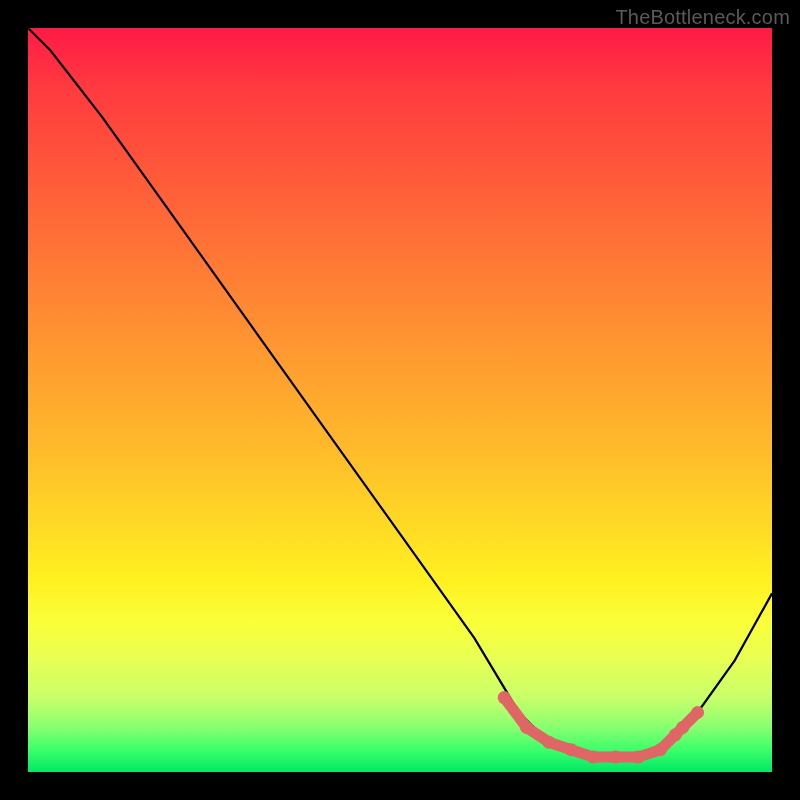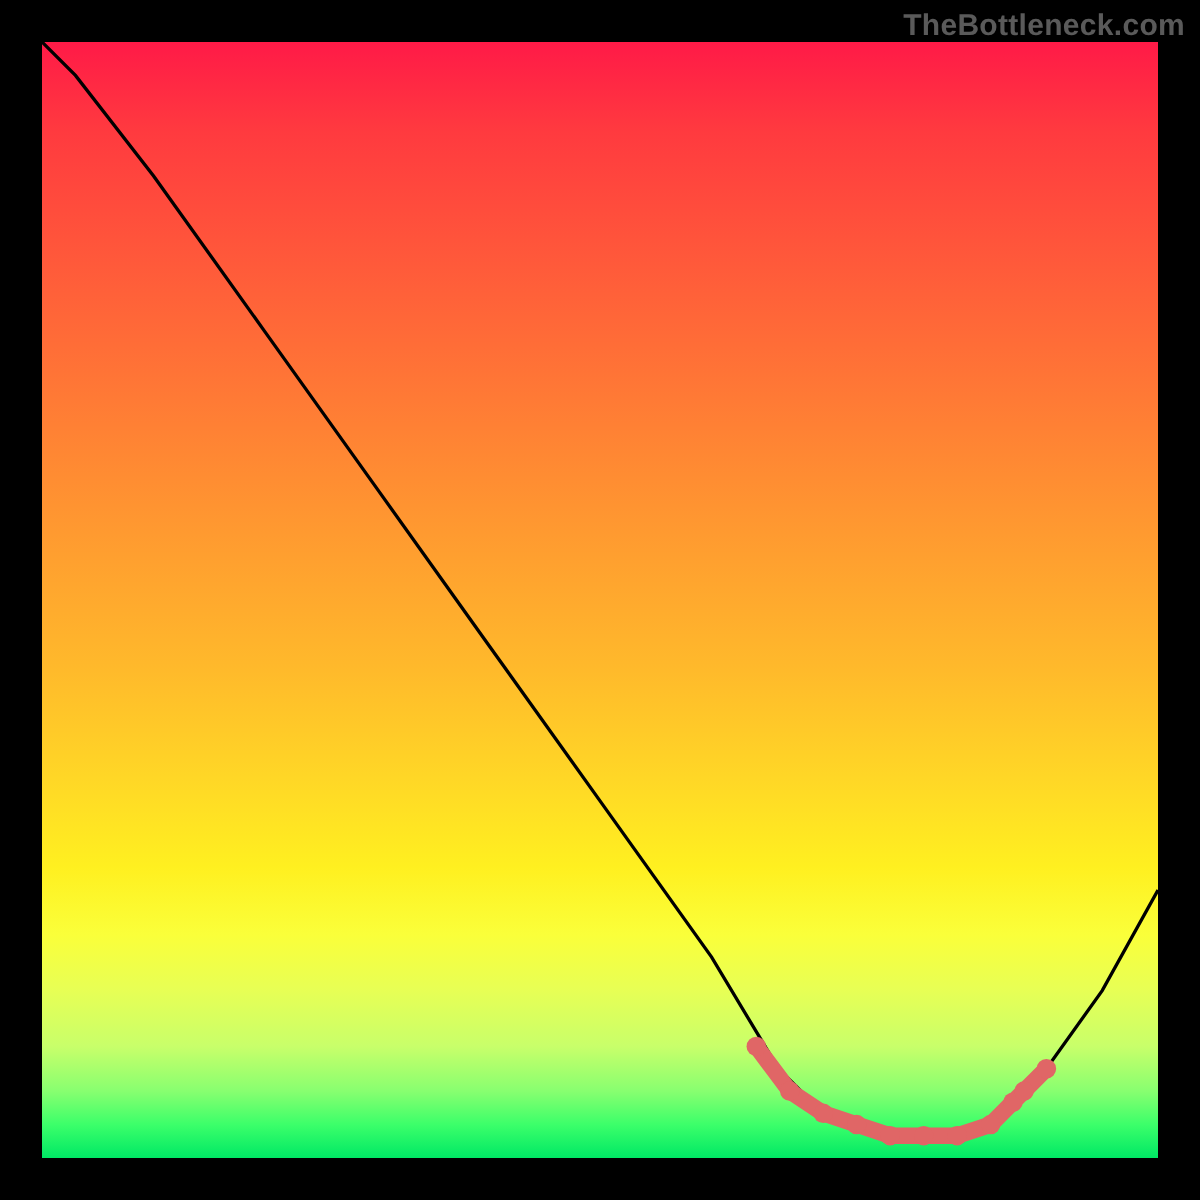--- a/index.html
+++ b/index.html
@@ -43,21 +43,21 @@
       #3cff6a 97%,
       #00e865 100%
     );
   }
   .watermark {
     position: absolute;
     top: 6px;
     right: 10px;
     color: #5a5a5a;
     font-size: 20px;
-    font-weight: 700;
+    font-weight: 400;
     letter-spacing: 0.2px;
     user-select: none;
   }
   svg.curve {
     position: absolute;
     left: 0;
     top: 0;
     width: 744px;
     height: 744px;
   }

